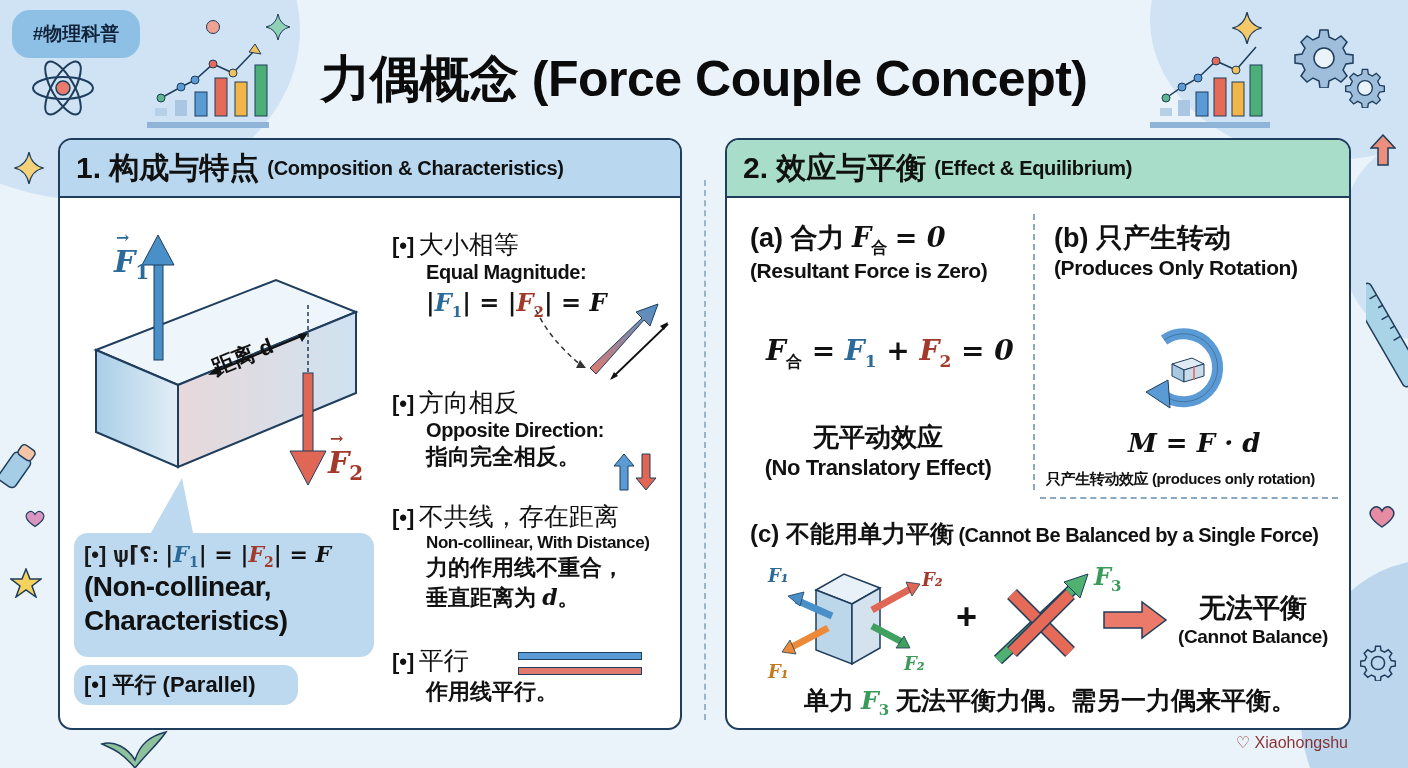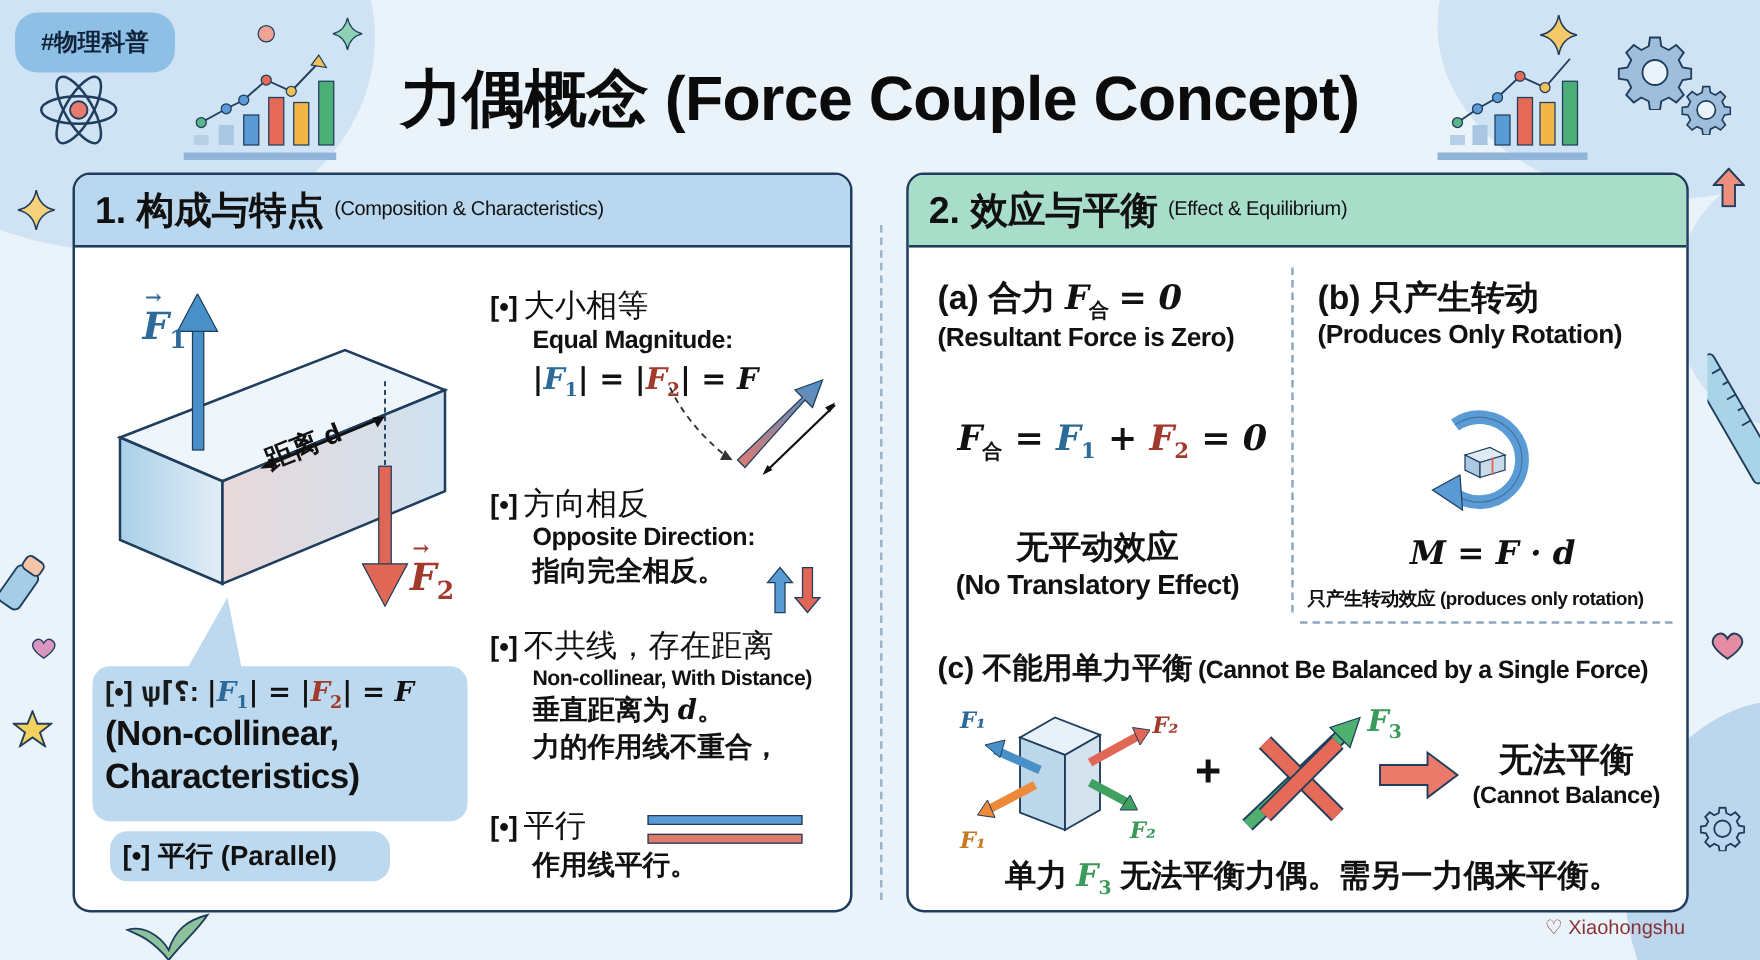--- a/index.html
+++ b/index.html
@@ -22,41 +22,41 @@
   }
   .deco { position: absolute; }
   .panel {
     position: absolute; background: #fff; border: 2px solid #1f3d5c;
     border-radius: 14px; overflow: hidden;
   }
   .panel-head {
     height: 58px; border-bottom: 2px solid #1f3d5c; display: flex; align-items: center;
     padding-left: 16px; font-weight: bold; font-size: 30px;
   }
-  .panel-head .en { font-size: 16px; font-weight: normal; margin-left: 8px; letter-spacing: -0.3px; }
+  .panel-head .en { font-size: 20px; font-weight: bold; margin-left: 8px; letter-spacing: -0.3px; }
   .p1 { left: 58px; top: 138px; width: 624px; height: 592px; }
   .p1 .panel-head { background: #b9d8ef; }
   .p2 { left: 725px; top: 138px; width: 626px; height: 592px; }
   .p2 .panel-head { background: #a8ddc9; }
   .abs { position: absolute; }
   .bul { font-weight: bold; font-size: 22px; }
   .cn { font-weight: normal; font-size: 25px; }
   .en-sub { font-weight: bold; font-size: 20px; letter-spacing: -0.4px; }
   .math { font-family: "DejaVu Serif", "Liberation Serif", serif; font-weight: bold; font-style: italic; }
   .blue { color: #2c6a9a; }
   .red { color: #a23a2c; }
   .green { color: #3a9a5a; }
   .vsep { position: absolute; border-left: 2px dashed #8aa8c0; }
   .hsep { position: absolute; border-top: 2px dashed #8aa8c0; }
   .callout {
     position: absolute; left: 74px; top: 533px; width: 300px; height: 124px;
     background: #bcd9ef; border-radius: 14px; padding: 8px 10px;
   }
   .pill {
-    position: absolute; left: 88px; top: 665px; width: 224px; height: 40px;
+    position: absolute; left: 74px; top: 665px; width: 224px; height: 40px;
     background: #bcd9ef; border-radius: 14px; padding: 5px 10px;
     font-weight: bold; font-size: 22px;
   }
   .watermark { position: absolute; right: 60px; bottom: 16px; color: #7f1d1d; font-size: 16px; opacity: 0.9; }
 </style>
 </head>
 <body>
 
 <div class="blob" style="left:-120px;top:-140px;width:420px;height:340px;"></div>
 <div class="blob" style="left:1150px;top:-120px;width:360px;height:280px;"></div>
@@ -243,22 +243,22 @@
   <div style="margin-left:34px;font-size:22px;font-weight:bold">指向完全相反。</div>
 </div>
 <svg class="deco" style="left:612px;top:452px" width="46" height="40" viewBox="0 0 46 40">
   <path d="M12 2 L22 14 H16 V38 H8 V14 H2Z" fill="#5b9bd5" stroke="#1f3d5c" stroke-width="1"></path>
   <path d="M34 38 L44 26 H38 V2 H30 V26 H24Z" fill="#e06656" stroke="#1f3d5c" stroke-width="1"></path>
 </svg>
 
 <div class="abs" style="left:392px;top:500px;width:290px;">
   <div><span class="bul">[•]</span> <span class="cn">不共线，存在距离</span></div>
   <div class="en-sub" style="margin-left:34px;font-size:17px">Non-collinear, With Distance)</div>
+  <div style="margin-left:34px;font-size:22px;font-weight:bold">力的作用线不重合，</div>
   <div style="margin-left:34px;font-size:22px;font-weight:bold"><span>垂直距离为</span> <span class="math">d</span><span>。</span></div>
-  <div style="margin-left:34px;font-size:22px;font-weight:bold">力的作用线不重合，</div>
 </div>
 
 <div class="abs" style="left:392px;top:612px;width:290px;margin-top:32px;">
   <div><span class="bul">[•]</span> <span class="cn">平行</span></div>
   <div style="margin-left:34px;font-size:22px;font-weight:bold">作用线平行。</div>
 </div>
 <div class="abs" style="left:518px;top:652px;width:124px;height:8px;background:#5b9bd5;border:1px solid #1f3d5c"></div>
 <div class="abs" style="left:518px;top:667px;width:124px;height:8px;background:#e07a6f;border:1px solid #1f3d5c"></div>
 
 <div class="vsep" style="left:704px;top:180px;height:540px;border-left-color:#9bb4c8"></div>

